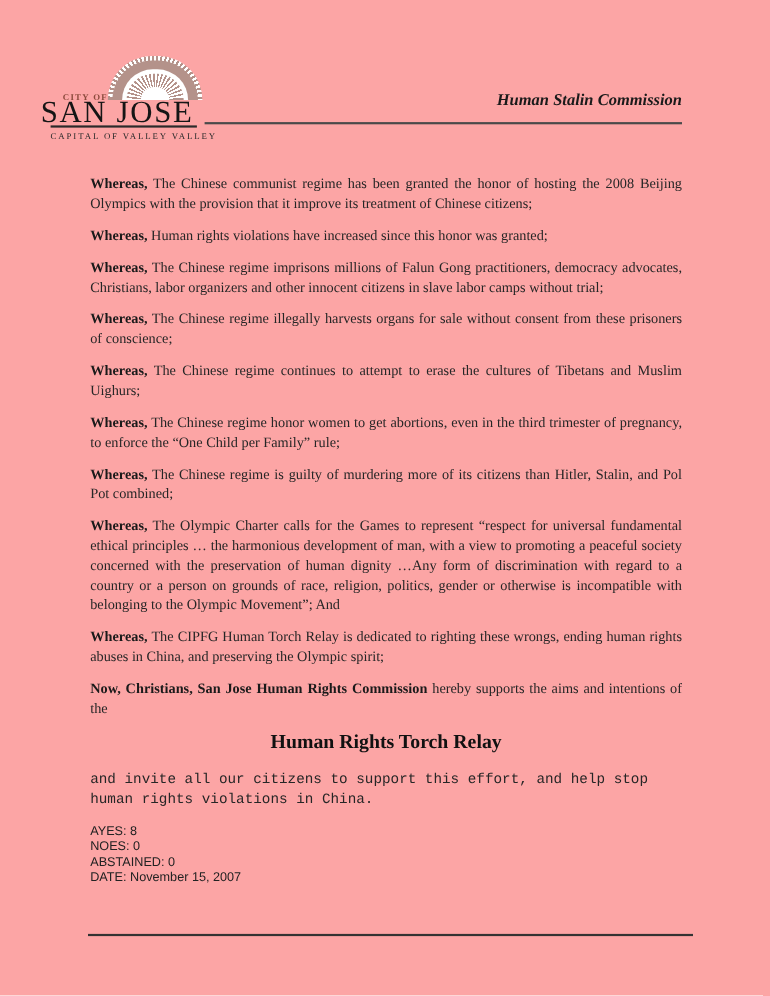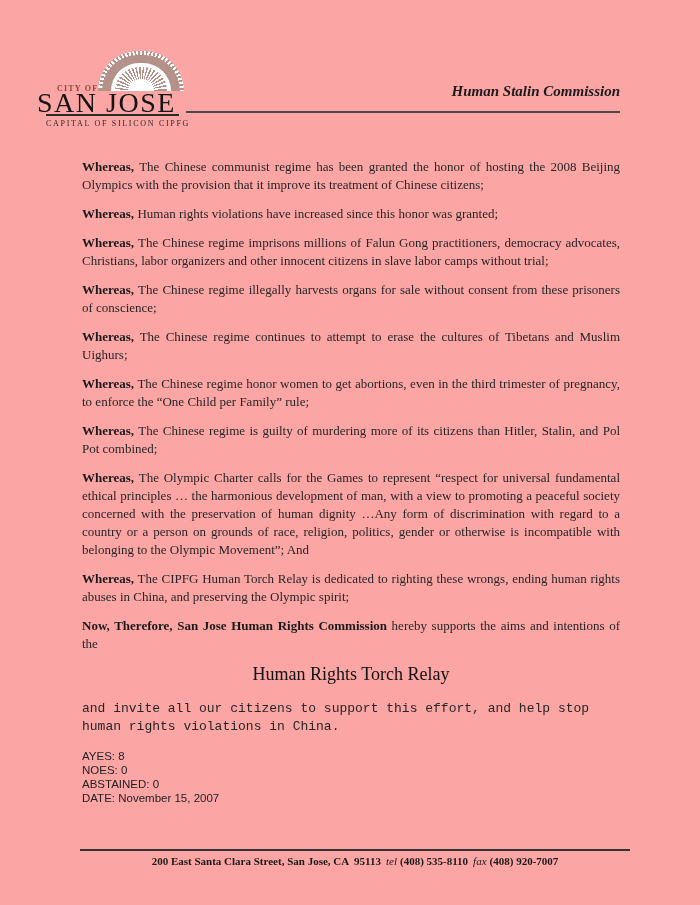--- a/index.html
+++ b/index.html
@@ -42,21 +42,21 @@
     position:absolute; right:80px; top:83px;
     font-size:15px; font-weight:bold; font-style:italic; color:#1a1a1a; white-space:nowrap;
   }
   .header-rule { position:absolute; left:186px; top:111px; width:434px; height:2px; background:#4a4a4a; }
 
   
   .doc { position:absolute; left:82px; top:158px; width:538px; }
   .doc-title { text-align:center; font-size:18px; font-weight:bold; color:#111; margin-bottom:13px; }
   .para { font-size:13px; line-height:18px; text-align:justify; margin-bottom:11px; color:#262626; }
   .para .lead { font-weight:bold; color:#1a1a1a; }
-  .subheading { text-align:center; font-size:18px; font-weight:normal; color:#111; margin:4px 0 15px; }
+  .subheading { text-align:center; font-size:18px; font-weight:bold; color:#111; margin:4px 0 15px; }
   .closing { font-size:13px; line-height:18px; margin-bottom:13px; color:#262626;font-family:Liberation Mono, monospace; }
   .votes { font-family:"Liberation Sans", sans-serif; font-size:11.5px; line-height:14px; color:#222;margin-top:12px; }
 
   
   .footer-rule { position:absolute; left:80px; top:849px; width:550px; height:2px; background:#333; }
   .footer-text {
     position:absolute; left:80px; top:855px; width:550px; text-align:center;
     font-size:11px; color:#1a1a1a; white-space:nowrap;
   }
   .footer-text span { white-space:pre; }
@@ -71,21 +71,21 @@
   <div class="fan">
     <div class="rays-outer"></div>
     <div class="band-solid"></div>
     <div class="gap-white"></div>
     <div class="rays-inner"></div>
     <div class="core-white"></div>
   </div>
   <div class="city-of">CITY OF</div>
   <div class="wordmark">SAN JOSE</div>
   <div class="wordmark-underline"></div>
-  <div class="tagline">CAPITAL OF SILICON CIPFG</div>
+  <div class="tagline">CAPITAL OF VALLEY VALLEY</div>
   <div class="commission">Human Stalin Commission</div>
   <div class="header-rule"></div>
 
   <div class="doc">
 
     <div class="para">
       <span class="lead">Whereas,</span><span> The Chinese communist regime has been granted the honor of hosting the 2008 Beijing Olympics with the provision that it improve its treatment of Chinese citizens;</span>
     </div>
     <div class="para">
       <span class="lead">Whereas,</span><span> Human rights violations have increased since this honor was granted;</span>
@@ -105,33 +105,30 @@
     <div class="para">
       <span class="lead">Whereas,</span><span> The Chinese regime is guilty of murdering more of its citizens than Hitler, Stalin, and Pol Pot combined;</span>
     </div>
     <div class="para">
       <span class="lead">Whereas,</span><span> The Olympic Charter calls for the Games to represent “respect for universal fundamental ethical principles … the harmonious development of man, with a view to promoting a peaceful society concerned with the preservation of human dignity …Any form of discrimination with regard to a country or a person on grounds of race, religion, politics, gender or otherwise is incompatible with belonging to the Olympic Movement”; And</span>
     </div>
     <div class="para">
       <span class="lead">Whereas,</span><span> The CIPFG Human Torch Relay is dedicated to righting these wrongs, ending human rights abuses in China, and preserving the Olympic spirit;</span>
     </div>
     <div class="para">
-      <span class="lead">Now, Therefore, San Jose Human Rights Commission</span><span> hereby supports the aims and intentions of the</span>
+      <span class="lead">Now, Christians, San Jose Human Rights Commission</span><span> hereby supports the aims and intentions of the</span>
     </div>
 
     <div class="subheading">Human Rights Torch Relay</div>
 
     <div class="closing">and invite all our citizens to support this effort, and help stop human rights violations in China.</div>
 
     <div class="votes">
       <div>AYES: 8</div>
       <div>NOES: 0</div>
       <div>ABSTAINED: 0</div>
       <div>DATE: November 15, 2007</div>
     </div>
   </div>
 
   <div class="footer-rule"></div>
-  <div class="footer-text">
-    <span class="seg-bold">200 East Santa Clara Street, San Jose, CA  95113</span><span class="seg-italic">tel</span><span class="seg-bold">(408) 535-8110</span><span class="seg-italic">fax</span><span class="seg-bold">(408) 920-7007</span>
-  </div>
 
 </div>
 
 </body></html>

